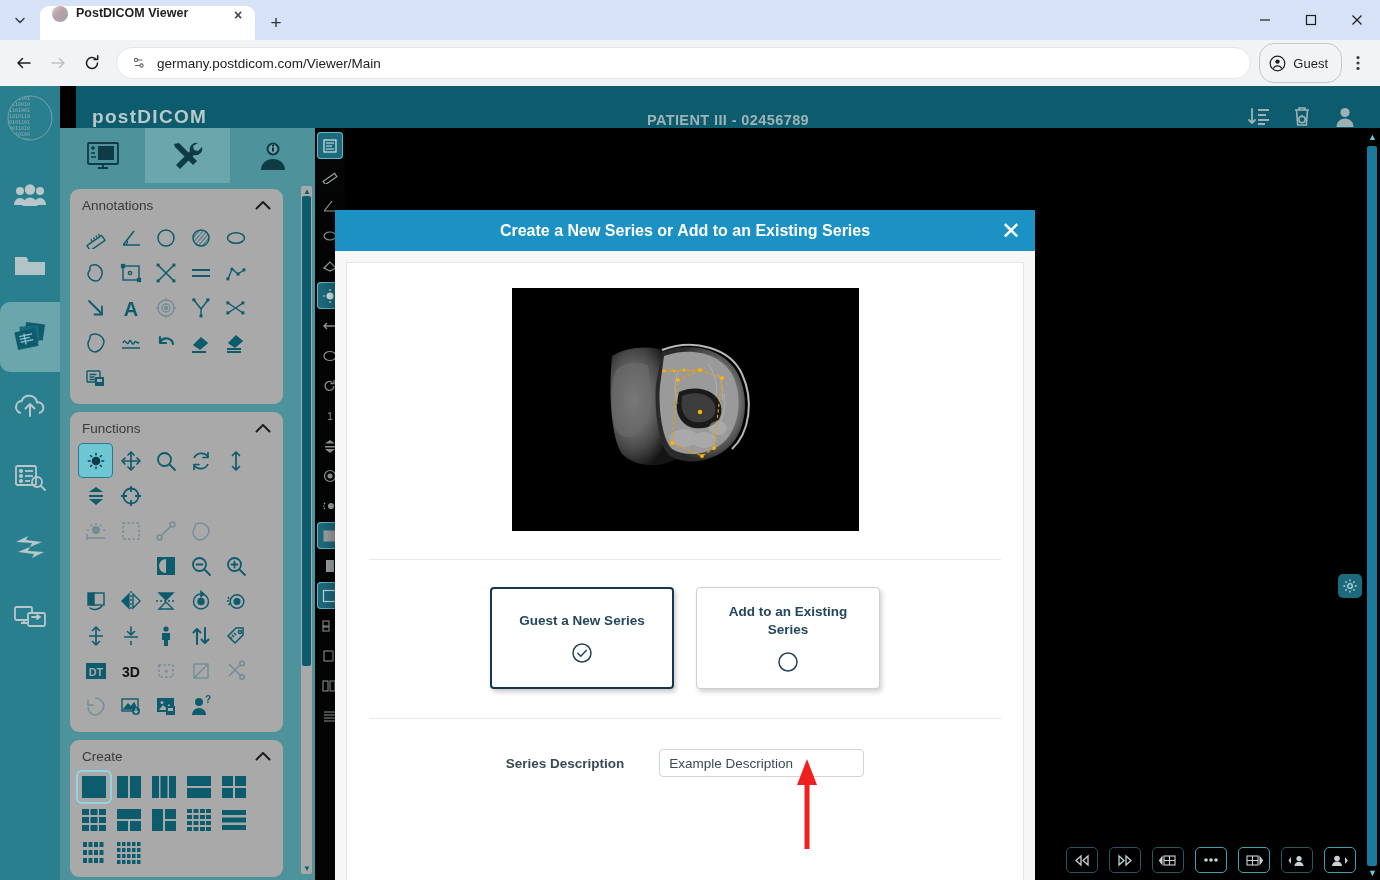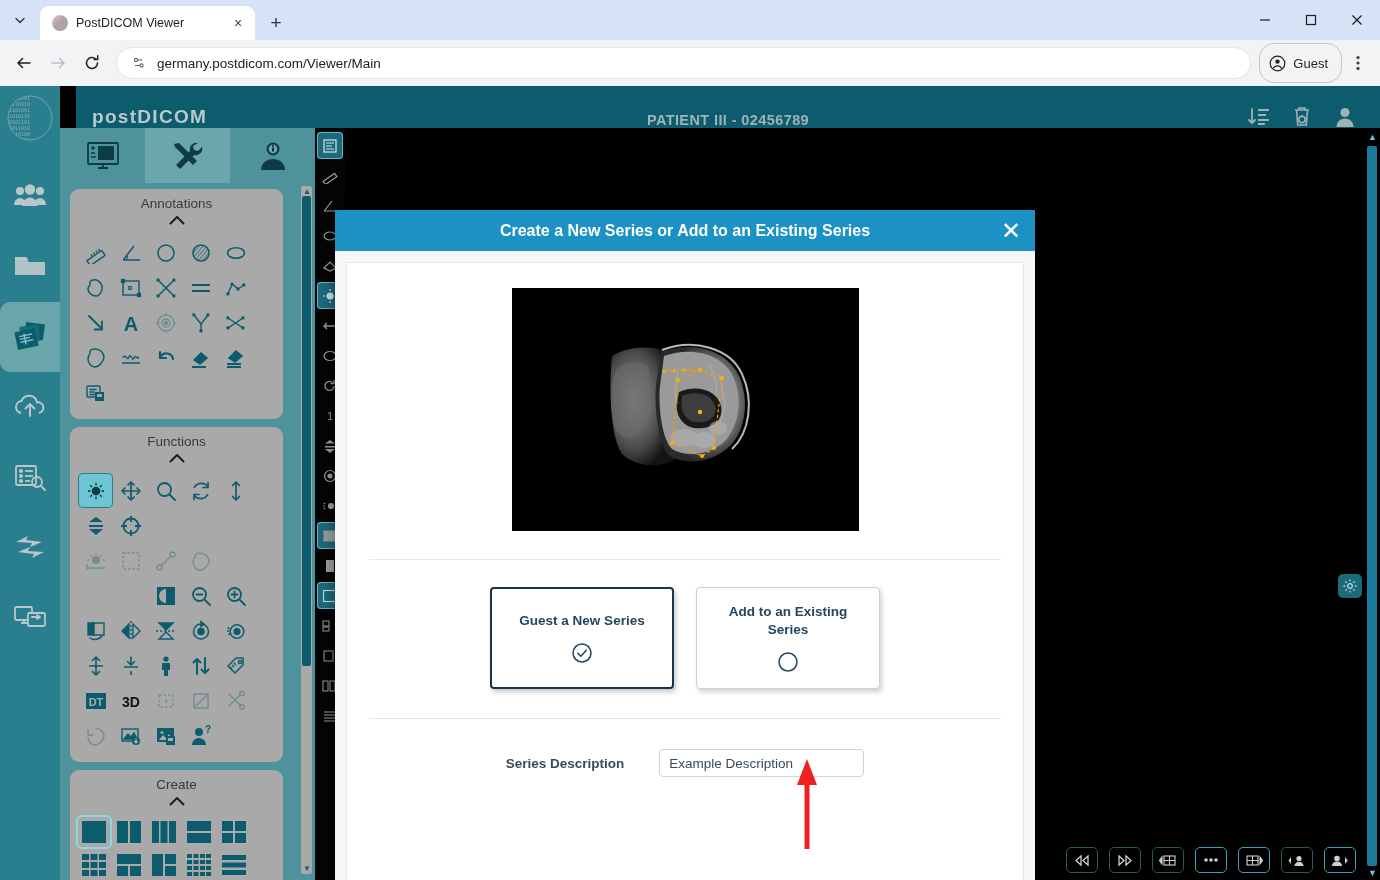--- a/index.html
+++ b/index.html
@@ -17,23 +17,24 @@
     position: relative;
   }
   .tabstrip-chevron {
     width: 40px; height: 40px;
     display: flex; align-items: center; justify-content: center;
     color: #30343c;
   }
   .tab {
     height: 34px; width: 215px;
     background: #fff; border-radius: 9px 9px 0 0;
-    display: flex; align-items: center;
+    display: flex; align-items: flex-start;
     padding: 0 8px 0 12px; gap: 8px;
     position: relative;
+    font-weight: bold;
   }
   .tab-favicon {
     width: 16px; height: 16px; border-radius: 50%;
     background: linear-gradient(135deg,#cfcfd4 0%,#b9a0a8 45%,#9aa6b4 100%);
     flex: none;
   }
   .tab-title {
     font-size: 12.5px; color: #1f1f1f; flex: 1;
     white-space: nowrap; overflow: hidden; text-overflow: ellipsis;
   }
@@ -115,21 +116,20 @@
     position: absolute; top: 55px; left: 0; right: 0; bottom: 0;
     background: #4e939c; padding: 6px 8px 0 10px;
   }
   .tp-card {
     background: #a9a9a9; border-radius: 9px; margin-bottom: 8px;
     width: 213px; overflow: hidden;
   }
   .tp-card-head {
     display: flex; align-items: center; justify-content: space-between;
     padding: 7px 12px 4px 12px;
-    flex-direction: column;
   }
   .tp-card-title { font-size: 13.5px; color: #3a3a3a; }
   .chev { color: #1e1e1e; }
   .tool-grid { display: flex; flex-wrap: wrap; padding: 2px 6px 9px 8px; }
   .tool { width: 35px; height: 35px; display: flex; align-items: center; justify-content: center;
      color: #0d5c6e; }
   .tool.dim { opacity: .35; }
   .tool.sel { background: #6ec5d4; border-radius: 5px; box-shadow: inset 0 0 0 1px #2c7b8c; }
   .tool.dark { color: #111; }
   .layout-grid { display: flex; flex-wrap: wrap; padding: 3px 6px 9px 8px; gap: 3px; }

